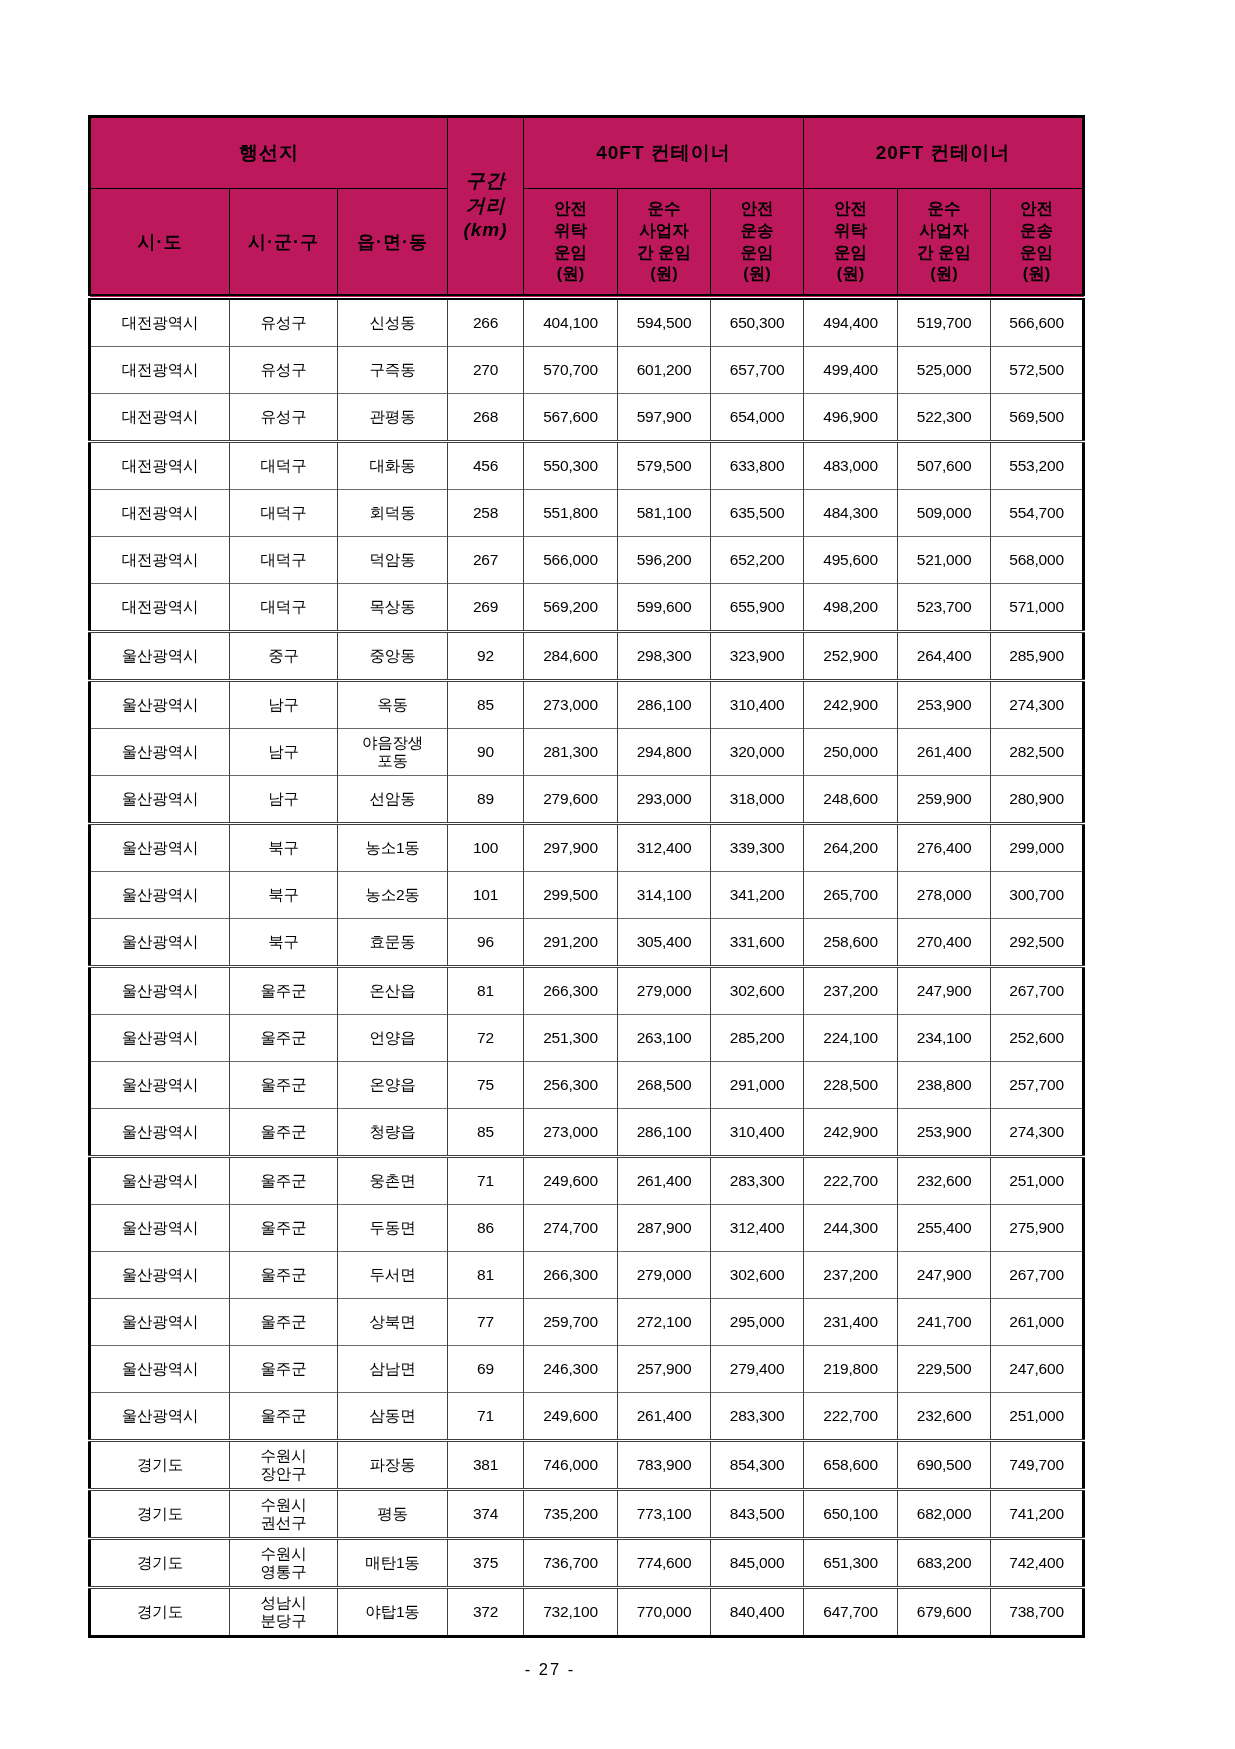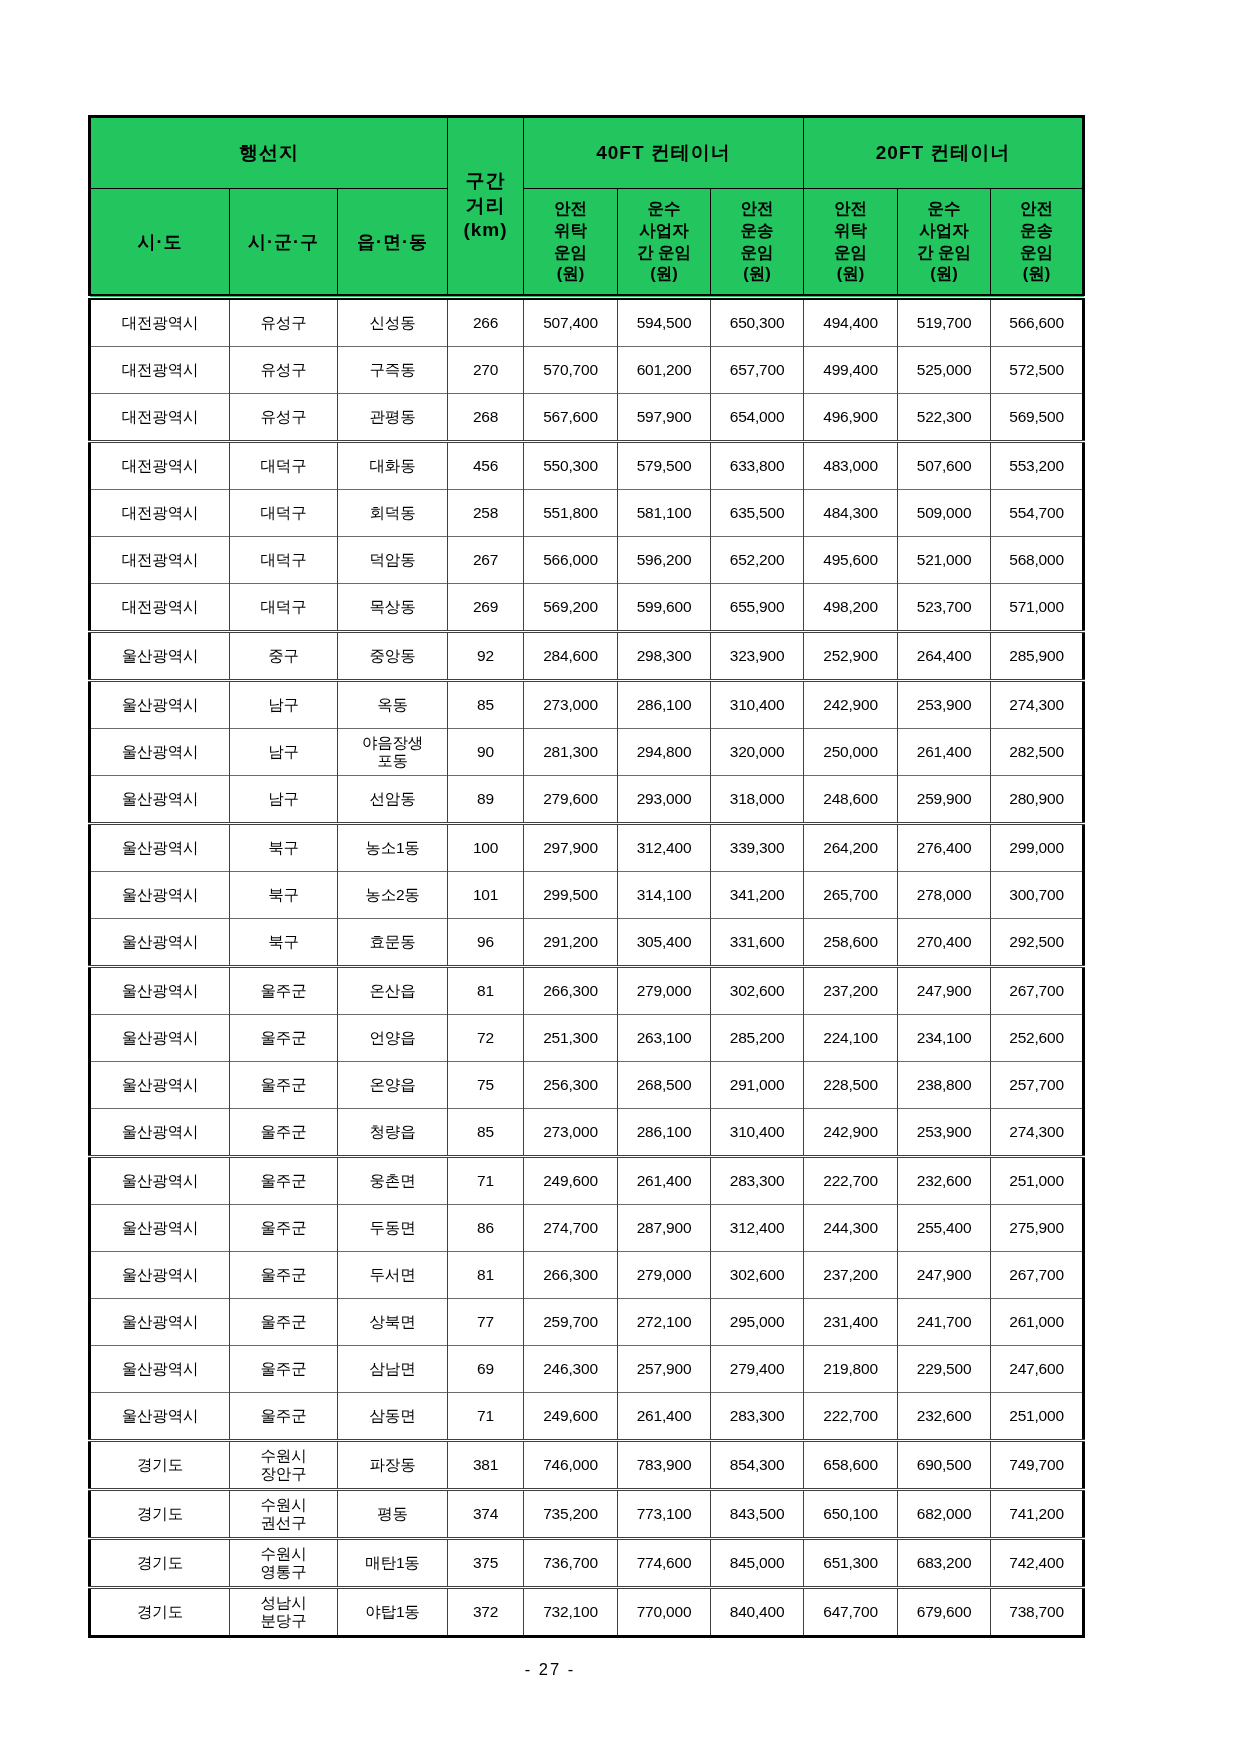--- a/index.html
+++ b/index.html
@@ -20,28 +20,28 @@
     table-layout:fixed;
     border:3px solid #000;
   }
   thead th{
     border:1.5px solid #000;
     font-weight:bold;
     text-align:center;
     vertical-align:middle;
     white-space:pre-line;
     padding:0;
-    background:#22c55e;
+    background:#be185d;
   }
   tr.hrow-a th{height:70px;font-size:19px;letter-spacing:1px;}
   th.dist-head{font-size:17px;line-height:1.3;letter-spacing:0;}
   tr.hrow-b th{height:105px;font-size:18px;letter-spacing:1px;}
   tr.hrow-b th.fare-head{font-size:16.5px;line-height:1.32;letter-spacing:0;}
   tr.hrow-b th{border-bottom:6px double #000;text-align:center;}
-  th.dist-head{border-bottom:6px double #000;}
+  th.dist-head{border-bottom:6px double #000;font-style:italic;}
   tbody td{
     border-left:1px solid #404040;
     border-right:1px solid #404040;
     border-top:1px solid #6b6b6b;
     height:46px;
     text-align:center;
     vertical-align:middle;
     font-size:15.5px;
     letter-spacing:-0.2px;
     line-height:1.18;
@@ -117,21 +117,21 @@
 운임
 (원)</th>
       </tr>
     </thead>
     <tbody id="fare-tbody">
         <tr>
           <td>대전광역시</td>
           <td>유성구</td>
           <td>신성동</td>
           <td>266</td>
-          <td>507,400</td>
+          <td>404,100</td>
           <td>594,500</td>
           <td>650,300</td>
           <td>494,400</td>
           <td>519,700</td>
           <td>566,600</td>
         </tr>
         <tr>
           <td>대전광역시</td>
           <td>유성구</td>
           <td>구즉동</td>

